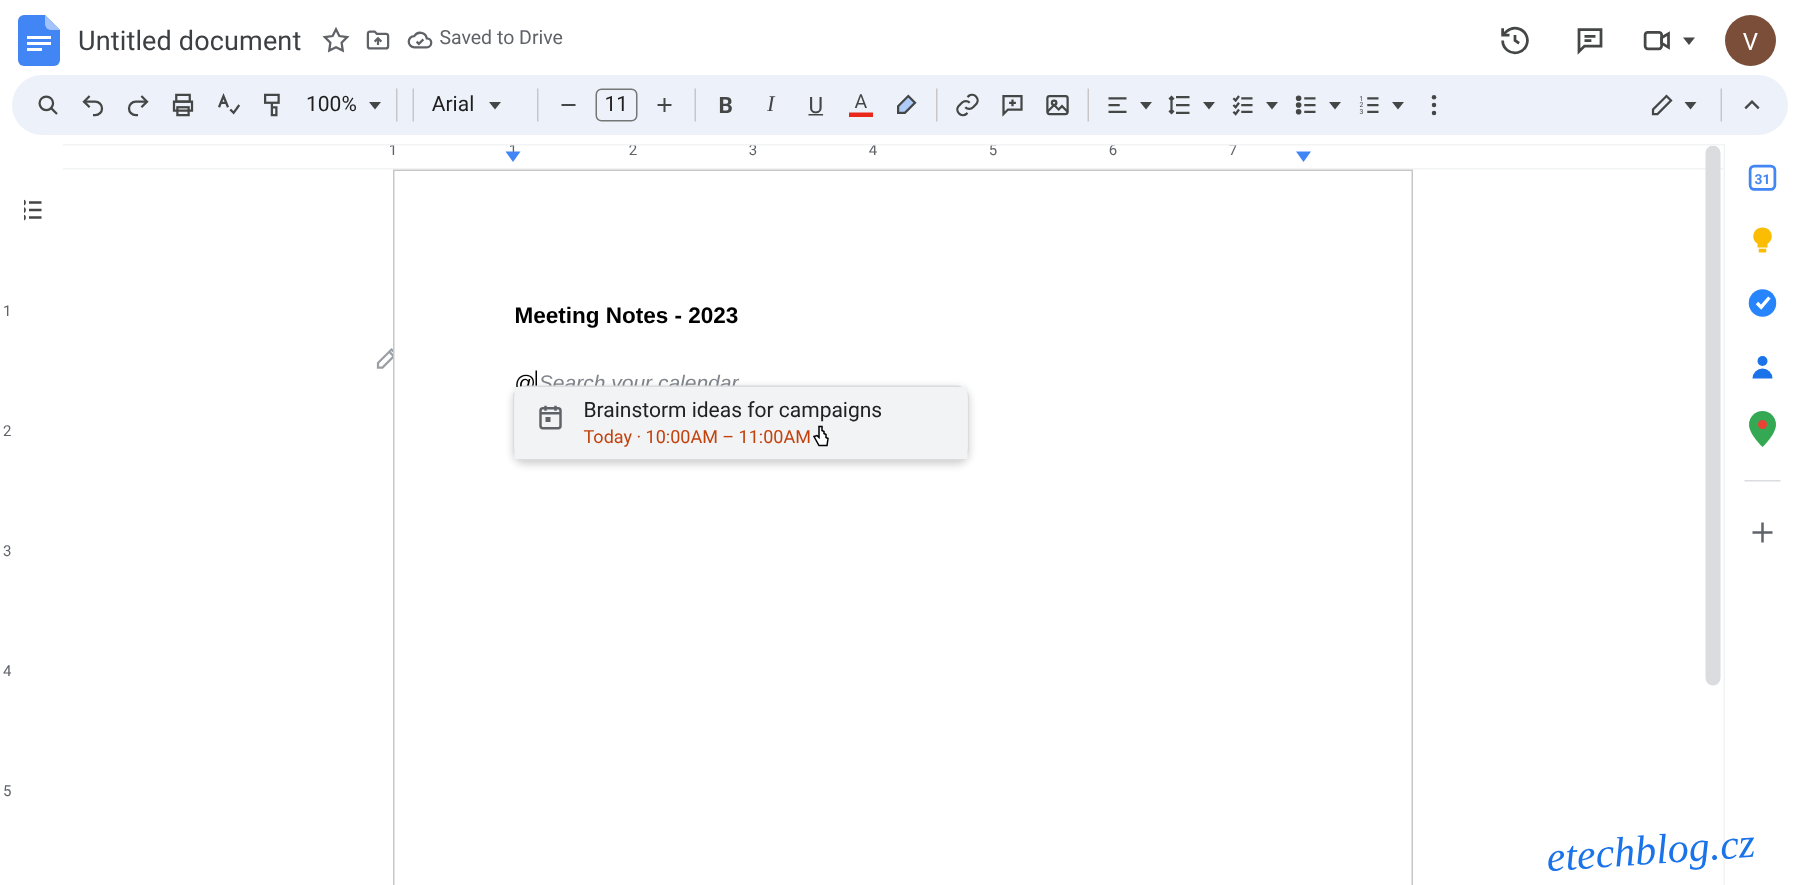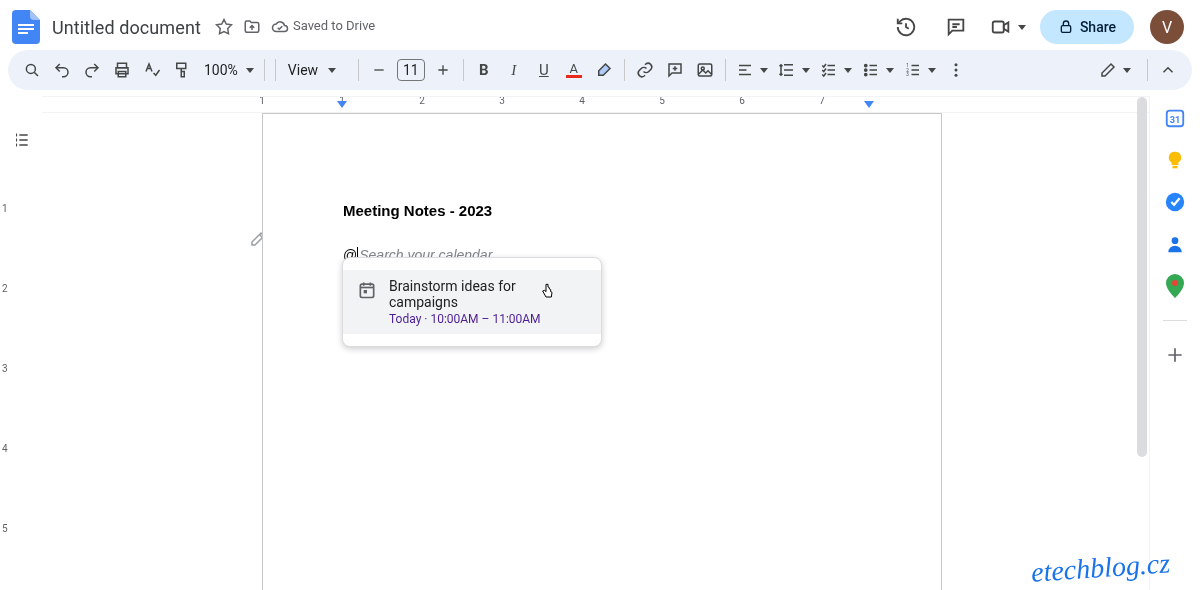--- a/index.html
+++ b/index.html
@@ -133,35 +133,35 @@
   .placeholder { color:#80868b; font-style: italic; margin-left:1px;}
   .cursor-line { width:1px; height:16px; background:#000; display:inline-block; vertical-align:middle;}
   .aipencil {
     position:absolute; left:204px; top:130px;
     width:24px;height:24px; color:#80868b;
     display:flex;align-items:center;justify-content:center;
   }
   
   .suggestion {
     position:absolute; left:300px; top:160px;
-    width:260px; background:#fff;
+    width:304px; background:#fff;
     border:1px solid #dadce0; border-radius:8px;
     box-shadow: 0 2px 6px rgba(0,0,0,.2);
-    padding: 12px 0;
+    padding: 0 0;
   }
   .sugg-item {
     display:flex; gap:12px; padding:8px 14px; background:#f1f3f4;
     cursor:pointer;
   }
   .sugg-icon {
     width:20px;height:20px; margin-top:2px; color:#5f6368;
   }
   .sugg-text { display:flex; flex-direction:column; }
   .sugg-title { font-size:14px; color:#202124; }
-  .sugg-sub { font-size:12px; color:#4c1d95; margin-top:2px; }
+  .sugg-sub { font-size:12px; color:#c2410c; margin-top:2px; }
   .cursor-hand {
     position:absolute; left:498px; top:185px; color:#000;
     font-size:14px; pointer-events:none;
   }
   
   .side-panel {
     width: 50px; background:#fff; display:flex; flex-direction:column;
     align-items:center; padding-top:10px; gap:18px;
   }
   .side-icon { width:24px;height:24px; display:flex;align-items:center;justify-content:center;cursor:pointer;}
@@ -234,27 +234,20 @@
           <path d="M4 4h16v12H8l-4 4z"></path>
           <path d="M8 9h8M8 12h5"></path>
         </svg>
     </div>
     <div class="icon-btn meet dd" style="width:auto;padding:0 4px;border-radius:4px;">
       <svg width="22" height="22" viewBox="0 0 24 24" fill="none" stroke="#444746" stroke-width="2">
           <rect x="3" y="6" width="12" height="12" rx="2"></rect>
           <path d="M15 10l5-3v10l-5-3z"></path>
         </svg>
     </div>
-    <div class="share-btn">
-      <svg width="16" height="16" viewBox="0 0 24 24" fill="none" stroke="#001d35" stroke-width="2">
-          <rect x="5" y="10" width="14" height="10" rx="2"></rect>
-          <path d="M8 10V7a4 4 0 0 1 8 0v3"></path>
-        </svg>
-      <span>Share</span>
-    </div>
     <div class="avatar">V</div>
   </div>
 </div>
 
 <div class="toolbar-wrap">
   <div class="toolbar">
     <div class="tbtn">
         <svg width="18" height="18" viewBox="0 0 24 24" fill="none" stroke="#444746" stroke-width="2">
           <circle cx="10.5" cy="10.5" r="6"></circle>
           <path d="M20 20l-5-5"></path>
@@ -290,21 +283,21 @@
           <rect x="5" y="3" width="12" height="7"></rect>
           <path d="M11 10v4h4v7h-4z"></path>
         </svg>
       </div>
     <div class="tbtn wide dd">
         <span class="zoom">100%</span>
       </div>
     <div class="sep"></div>
     <div class="sep"></div>
     <div class="font-sel dd">
-        <span>View</span>
+        <span>Arial</span>
       </div>
     <div class="sep"></div>
     <div class="tbtn">
         <svg width="16" height="16" viewBox="0 0 24 24" stroke="#444746" stroke-width="2">
           <path d="M5 12h14"></path>
         </svg>
       </div>
     <div class="font-size-box">11</div>
     <div class="tbtn">
         <svg width="16" height="16" viewBox="0 0 24 24" stroke="#444746" stroke-width="2">

